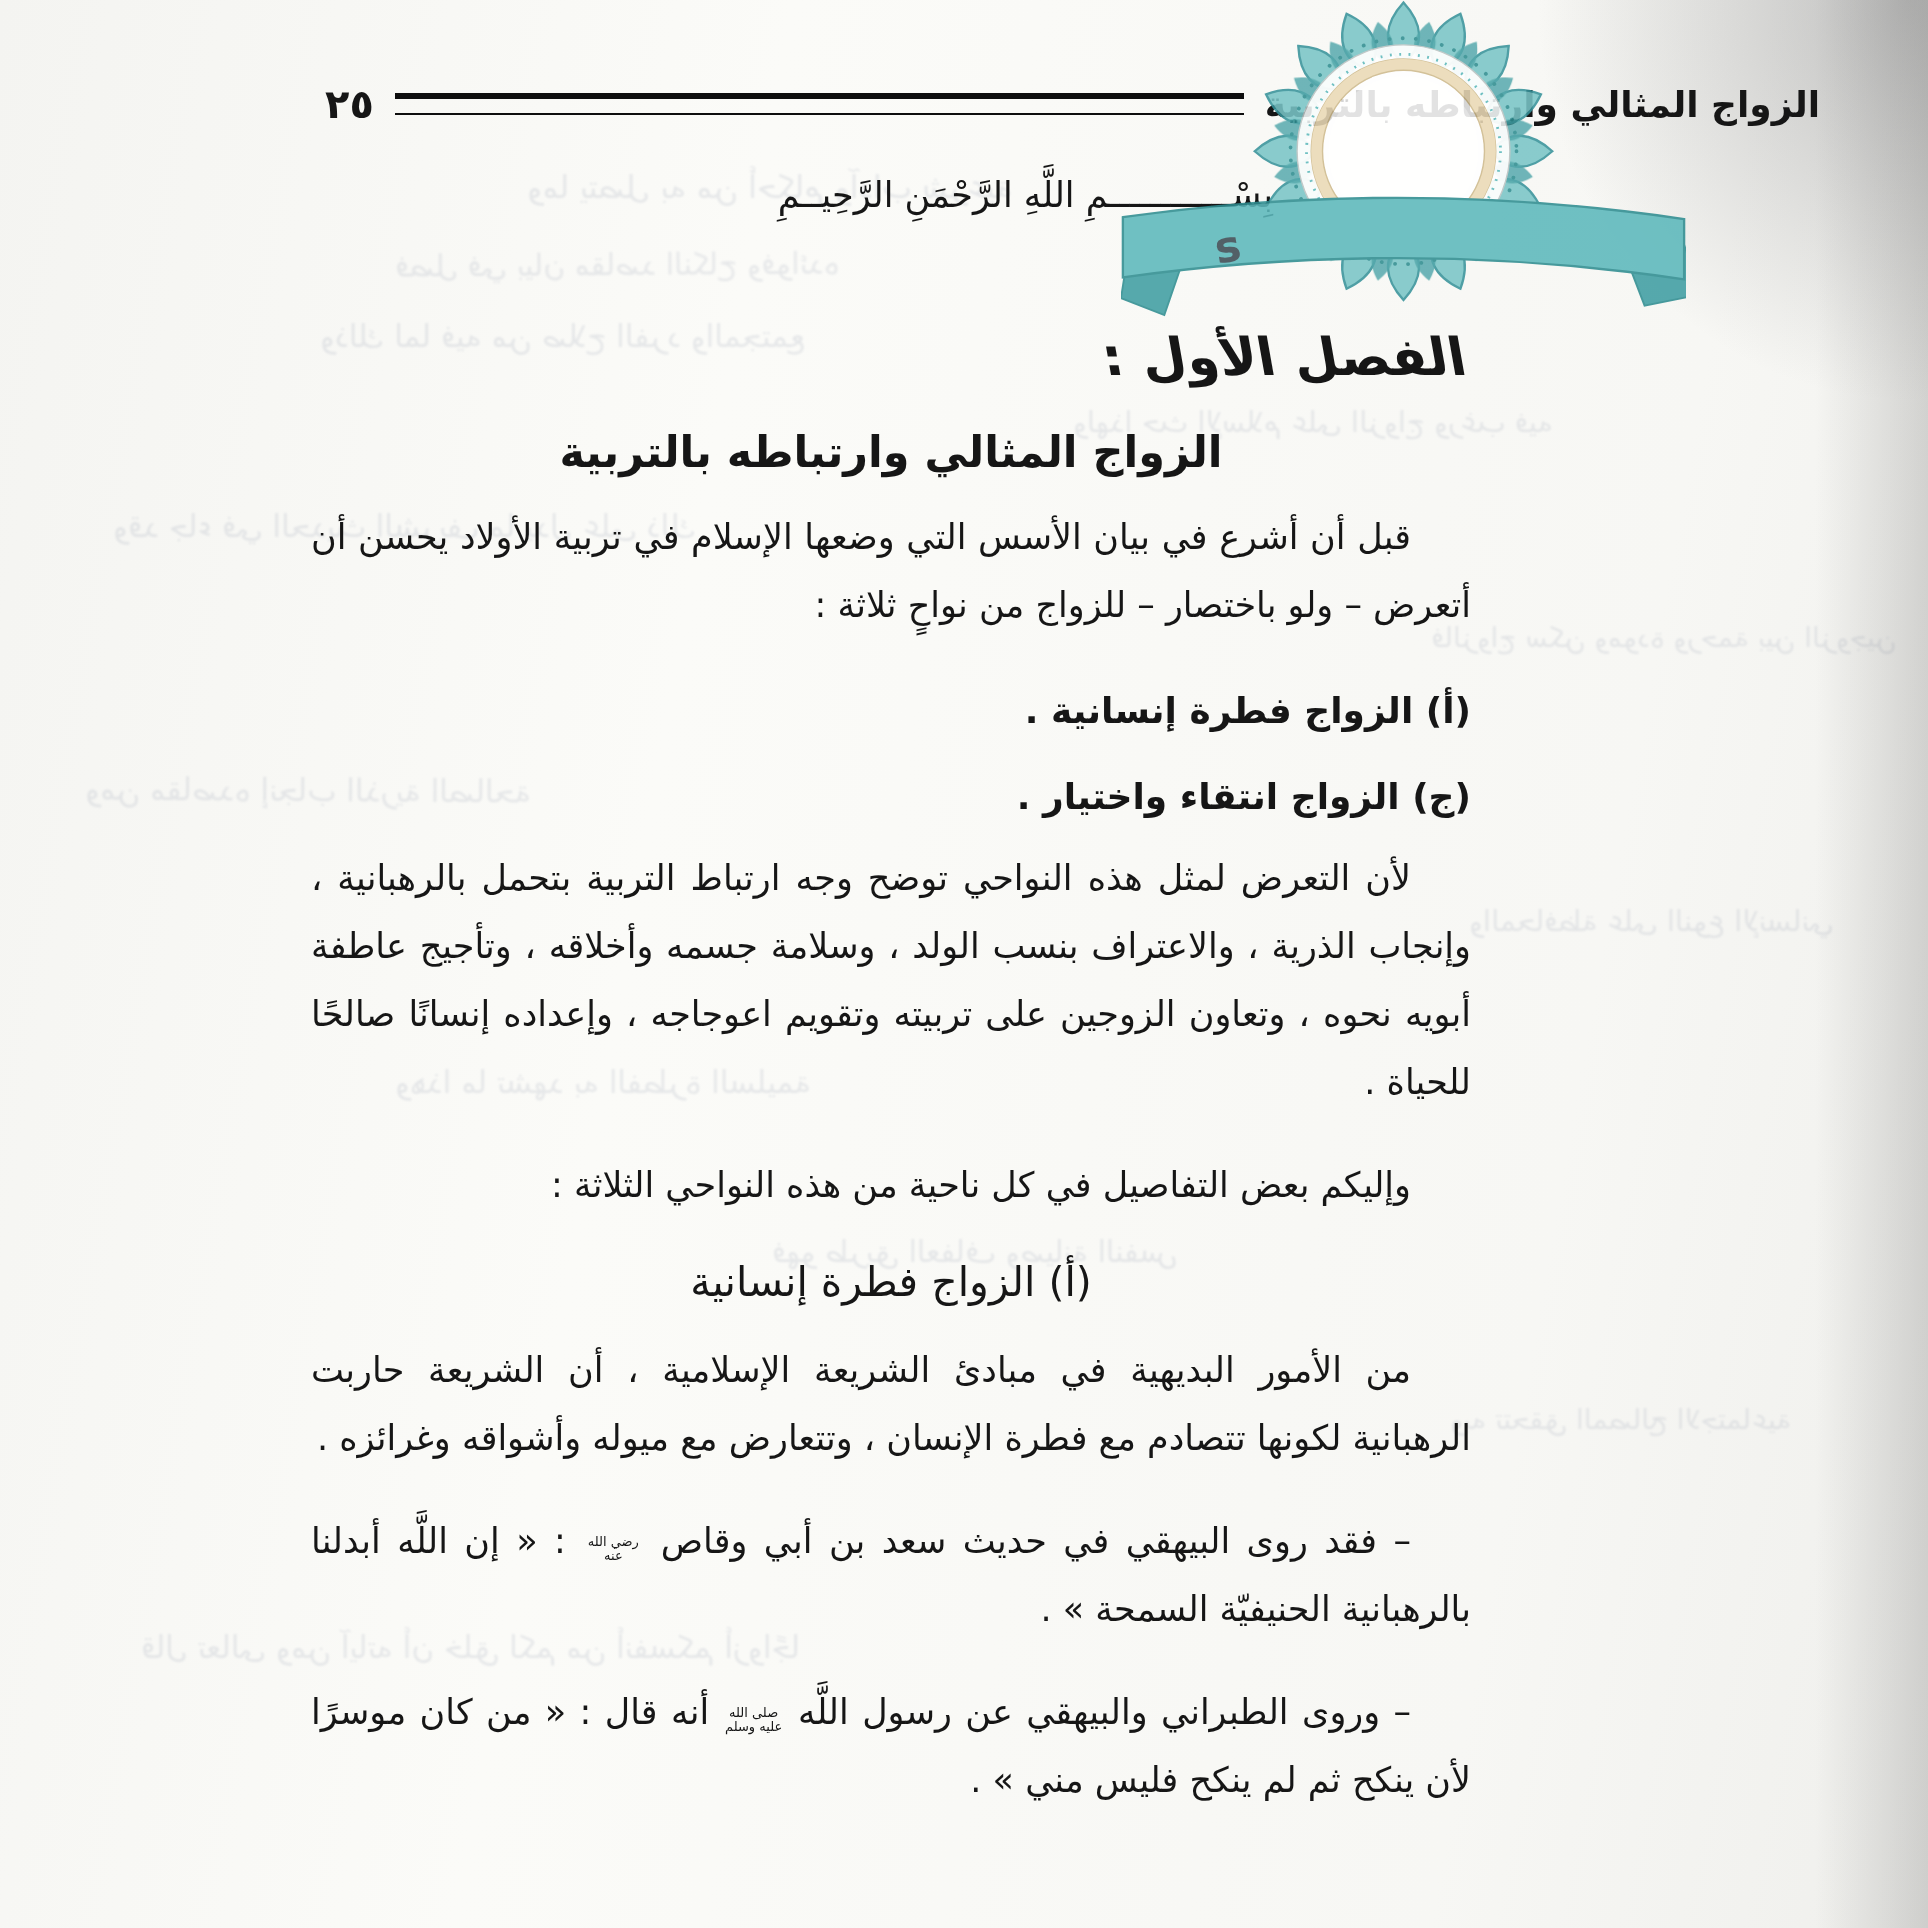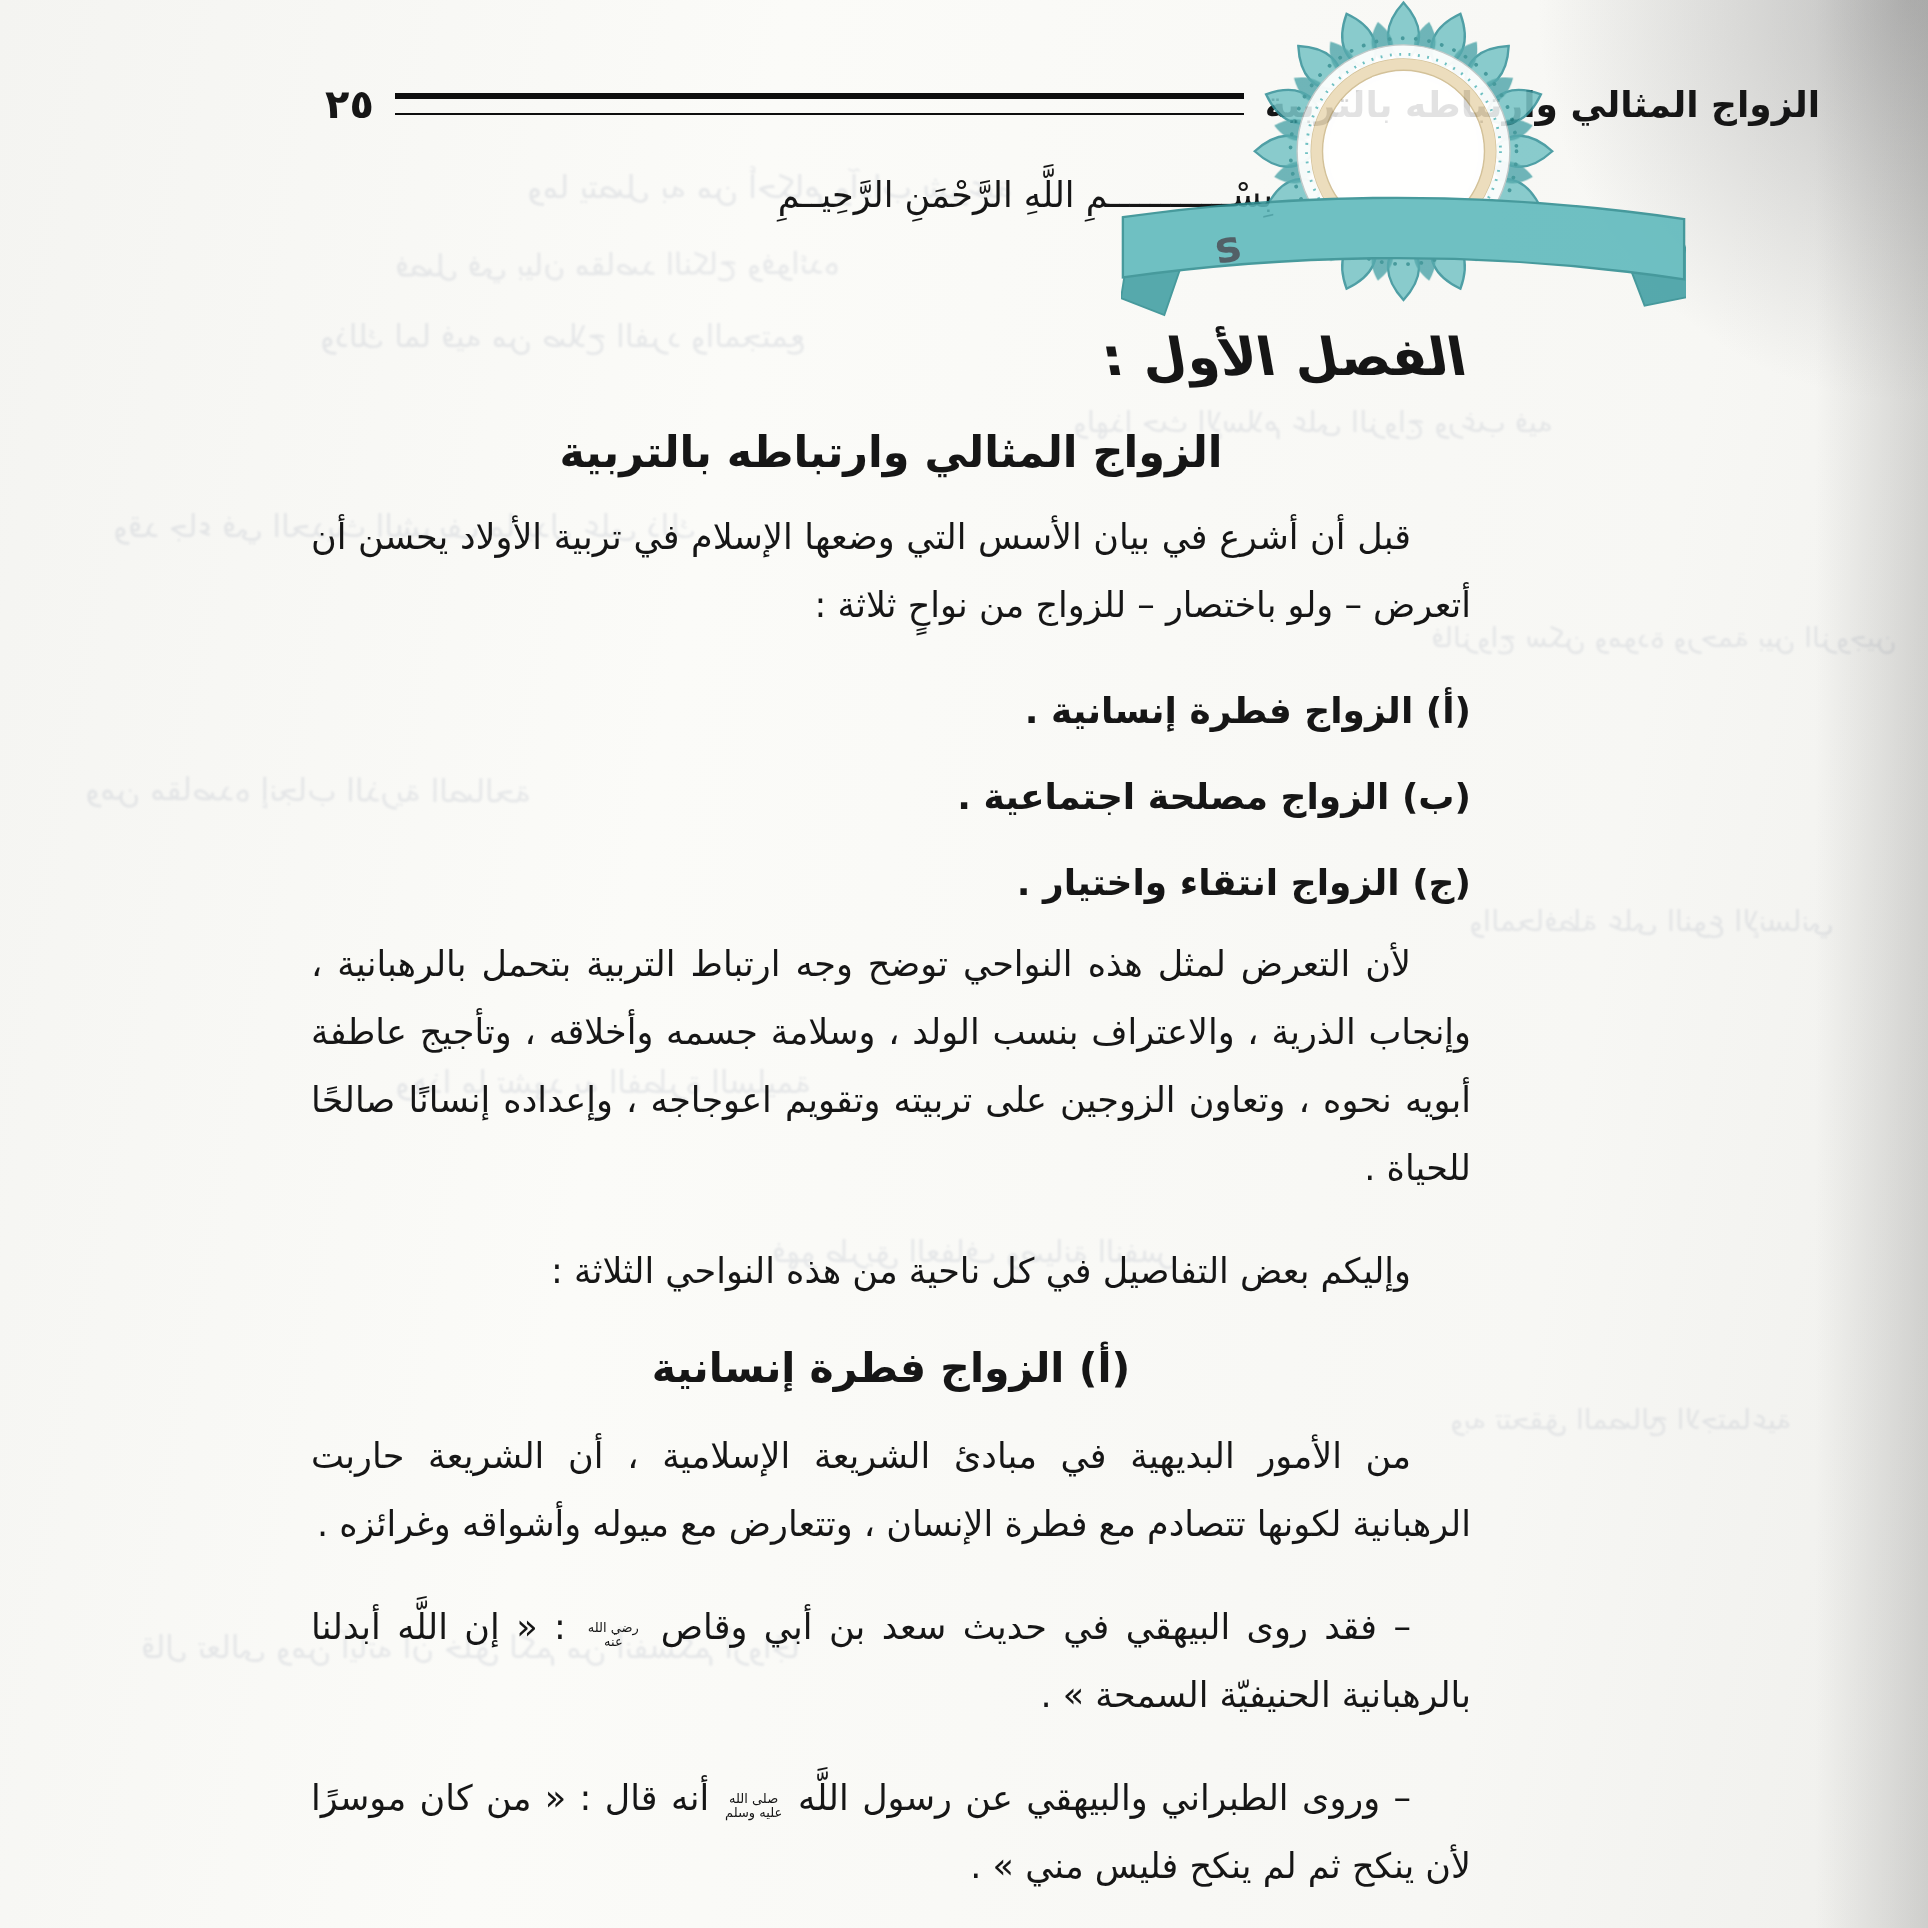--- a/index.html
+++ b/index.html
@@ -28,21 +28,21 @@
   .page-number{font-weight:bold;font-size:40px;letter-spacing:3.8px;}
   
   .content{position:absolute;left:311px;top:130px;width:1160px;z-index:2;}
   .basmala{margin-top:32px;text-align:right;padding-left:0;padding-right:198px;
     font-size:35px;line-height:66px;font-weight:500;}
   .kicker{margin-top:98px;text-align:right;font-size:52px;line-height:62px;font-weight:bold;
     transform:skewX(10deg);transform-origin:right bottom;}
   .chapter-title{margin-top:36px;text-align:center;font-size:43px;line-height:56px;font-weight:bold;}
   .para{margin-top:22.6px;font-size:35px;line-height:68px;text-align:justify;text-indent:60px;}
   .list-item{margin-top:13px;font-size:36px;line-height:73px;font-weight:bold;text-align:right;}
-  .section-heading{margin-top:23px;text-align:center;font-size:41px;line-height:56px;font-weight:bold;}
+  .section-heading{margin-top:23px;text-align:center;font-size:41px;line-height:56px;font-weight:normal;}
   .tight{margin-top:11.3px;}
   .honorific{display:inline-block;width:62px;font-size:13px;line-height:1.12;text-align:center;
     vertical-align:-7.5px;font-weight:normal;white-space:normal;text-indent:0;}
   
   .logo{position:absolute;left:1121px;top:-9.4px;width:565px;height:377px;z-index:5;opacity:.88;}
 </style>
 </head>
 <body>
 
 <div class="page">
@@ -74,21 +74,20 @@
 
     <div class="basmala">بِسْــــــــــــمِ اللَّهِ الرَّحْمَنِ الرَّحِيــمِ</div>
 
     <div class="kicker">الفصل الأول :</div>
 
     <div class="chapter-title">الزواج المثالي وارتباطه بالتربية</div>
 
     <p class="para">قبل أن أشرع في بيان الأسس التي وضعها الإسلام في تربية الأولاد يحسن أن أتعرض – ولو باختصار – للزواج من نواحٍ ثلاثة :</p>
 
     <div class="list-item">(أ) الزواج فطرة إنسانية .</div>
-    <div class="list-item">(ب) الزواج مصلحة اجتماعية .</div>
     <div class="list-item">(ج) الزواج انتقاء واختيار .</div>
 
     <p class="para tight">لأن التعرض لمثل هذه النواحي توضح وجه ارتباط التربية بتحمل بالرهبانية ، وإنجاب الذرية ، والاعتراف بنسب الولد ، وسلامة جسمه وأخلاقه ، وتأجيج عاطفة أبويه نحوه ، وتعاون الزوجين على تربيته وتقويم اعوجاجه ، وإعداده إنسانًا صالحًا للحياة .</p>
 
     <p class="para tight">وإليكم بعض التفاصيل في كل ناحية من هذه النواحي الثلاثة :</p>
 
     <div class="section-heading">(أ) الزواج فطرة إنسانية</div>
 
     <p class="para" style="margin-top:26px">من الأمور البديهية في مبادئ الشريعة الإسلامية ، أن الشريعة حاربت الرهبانية لكونها تتصادم مع فطرة الإنسان ، وتتعارض مع ميوله وأشواقه وغرائزه .</p>
 

